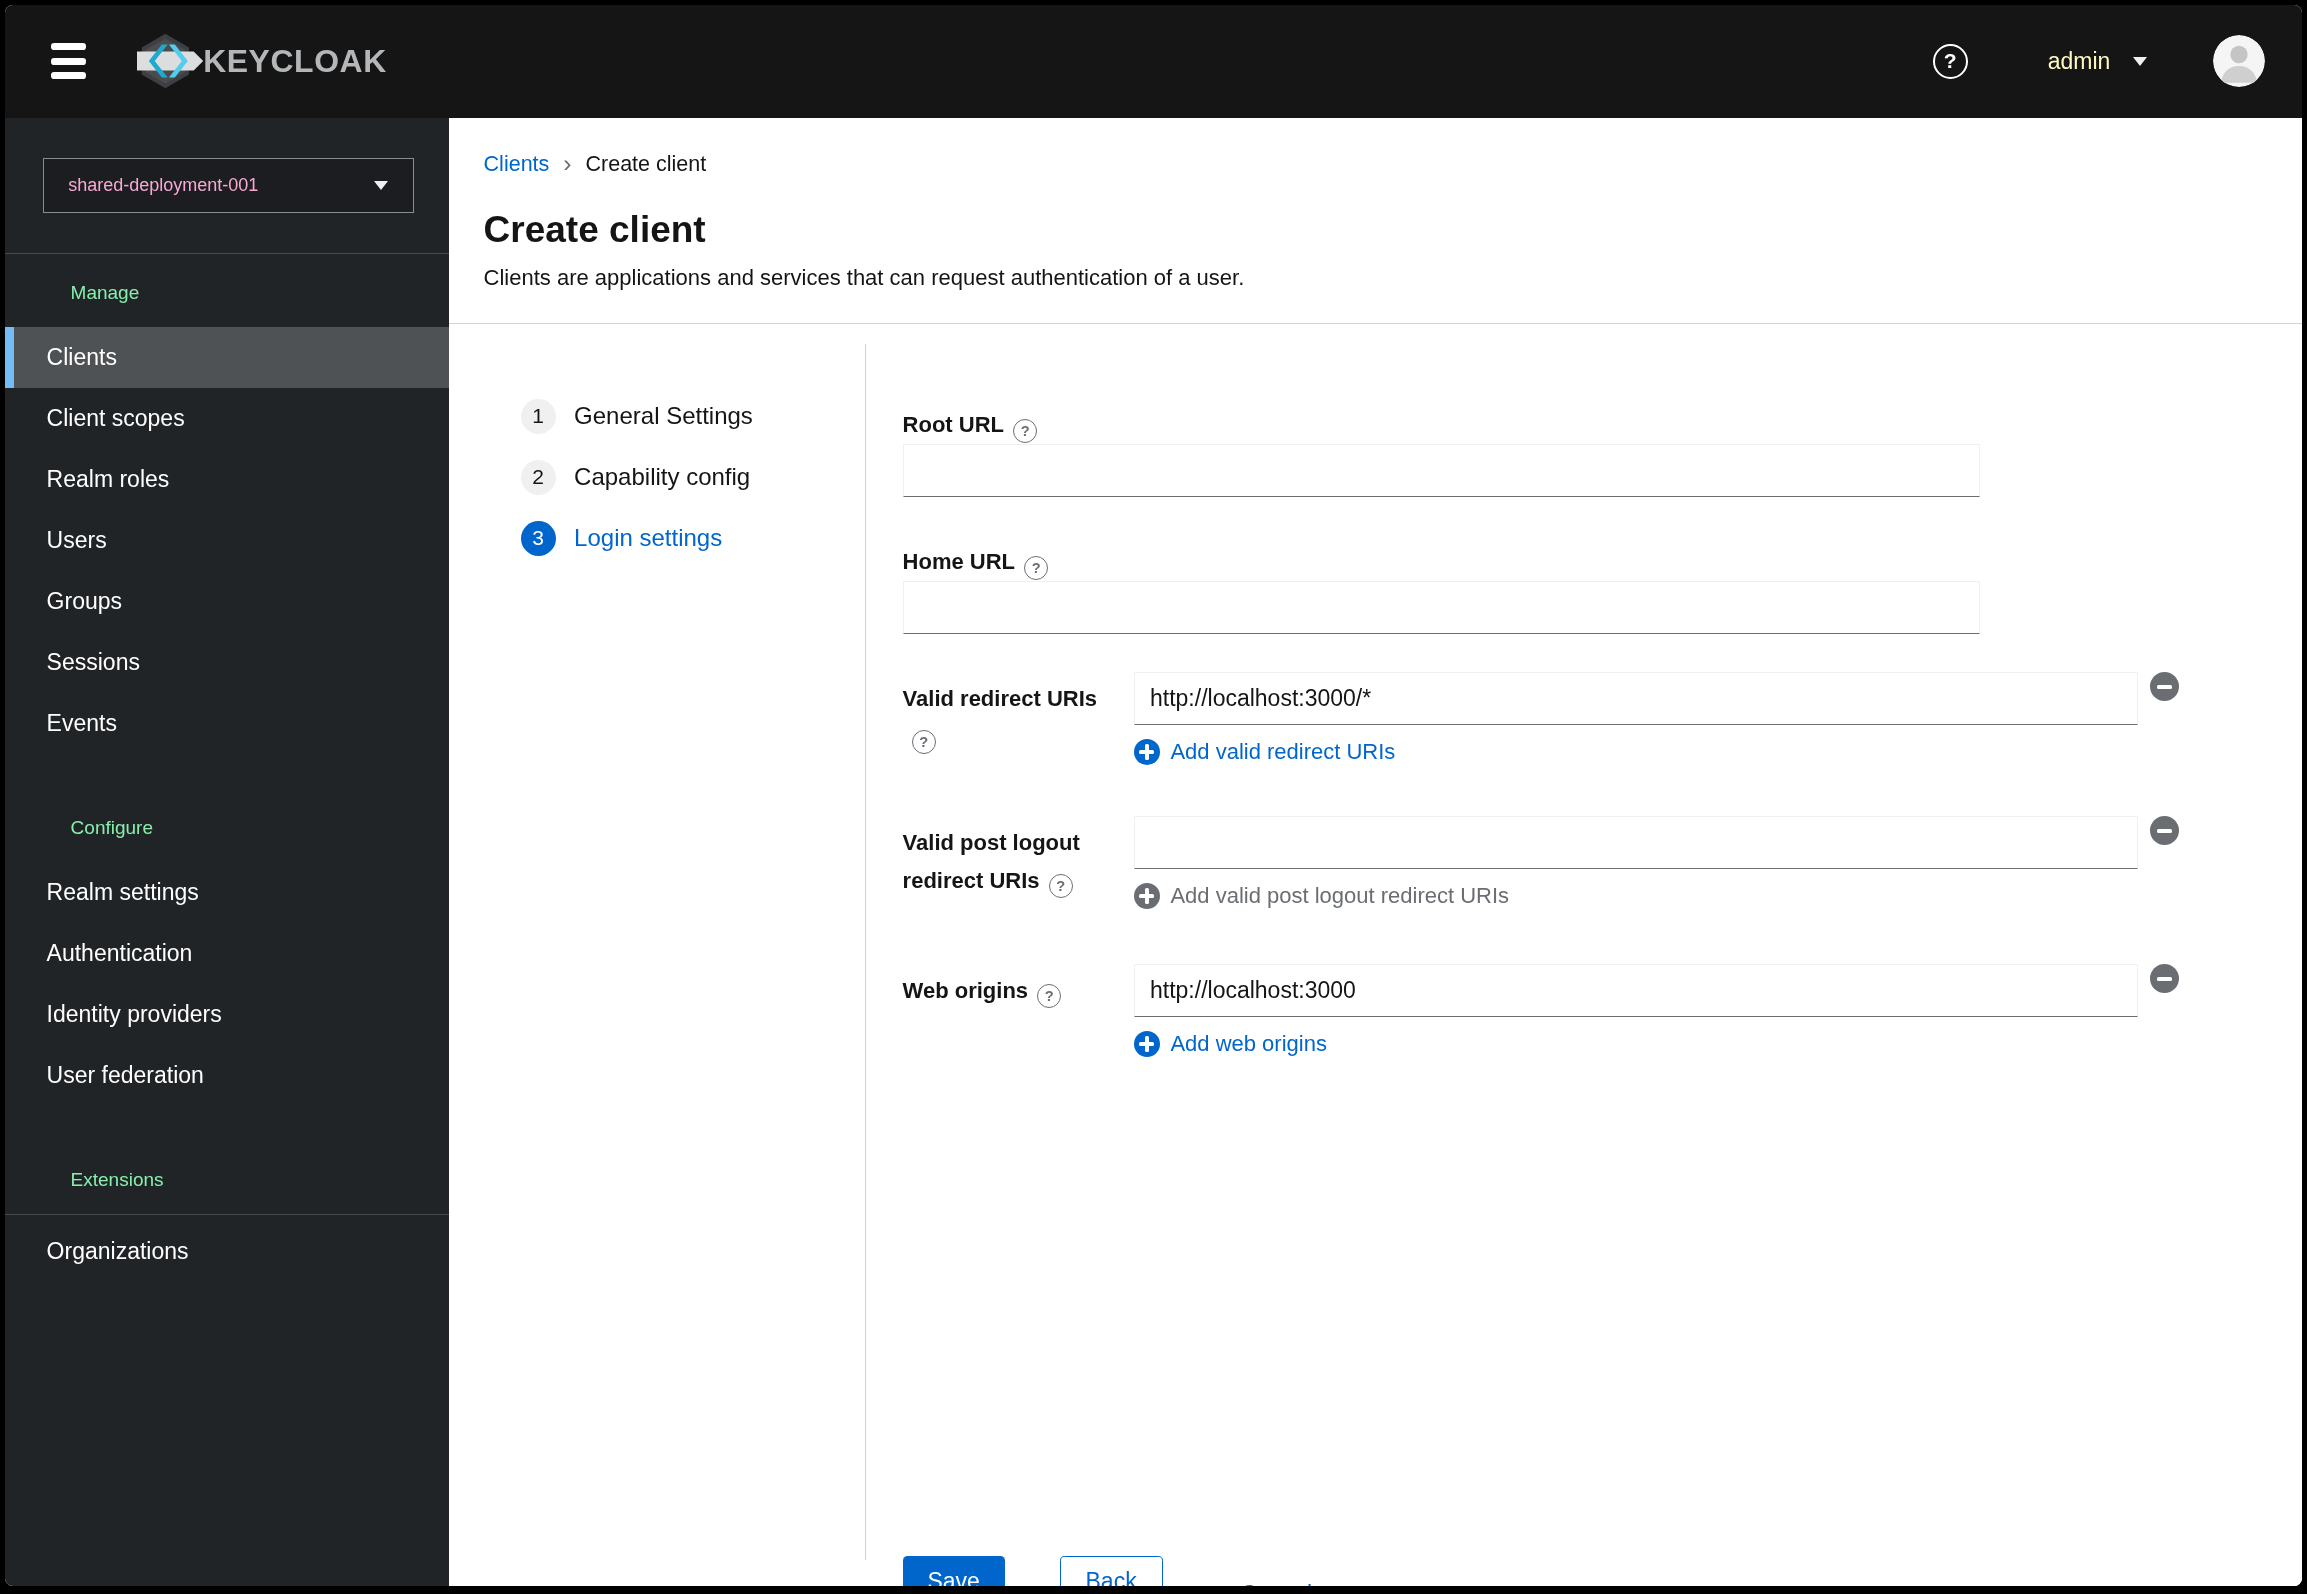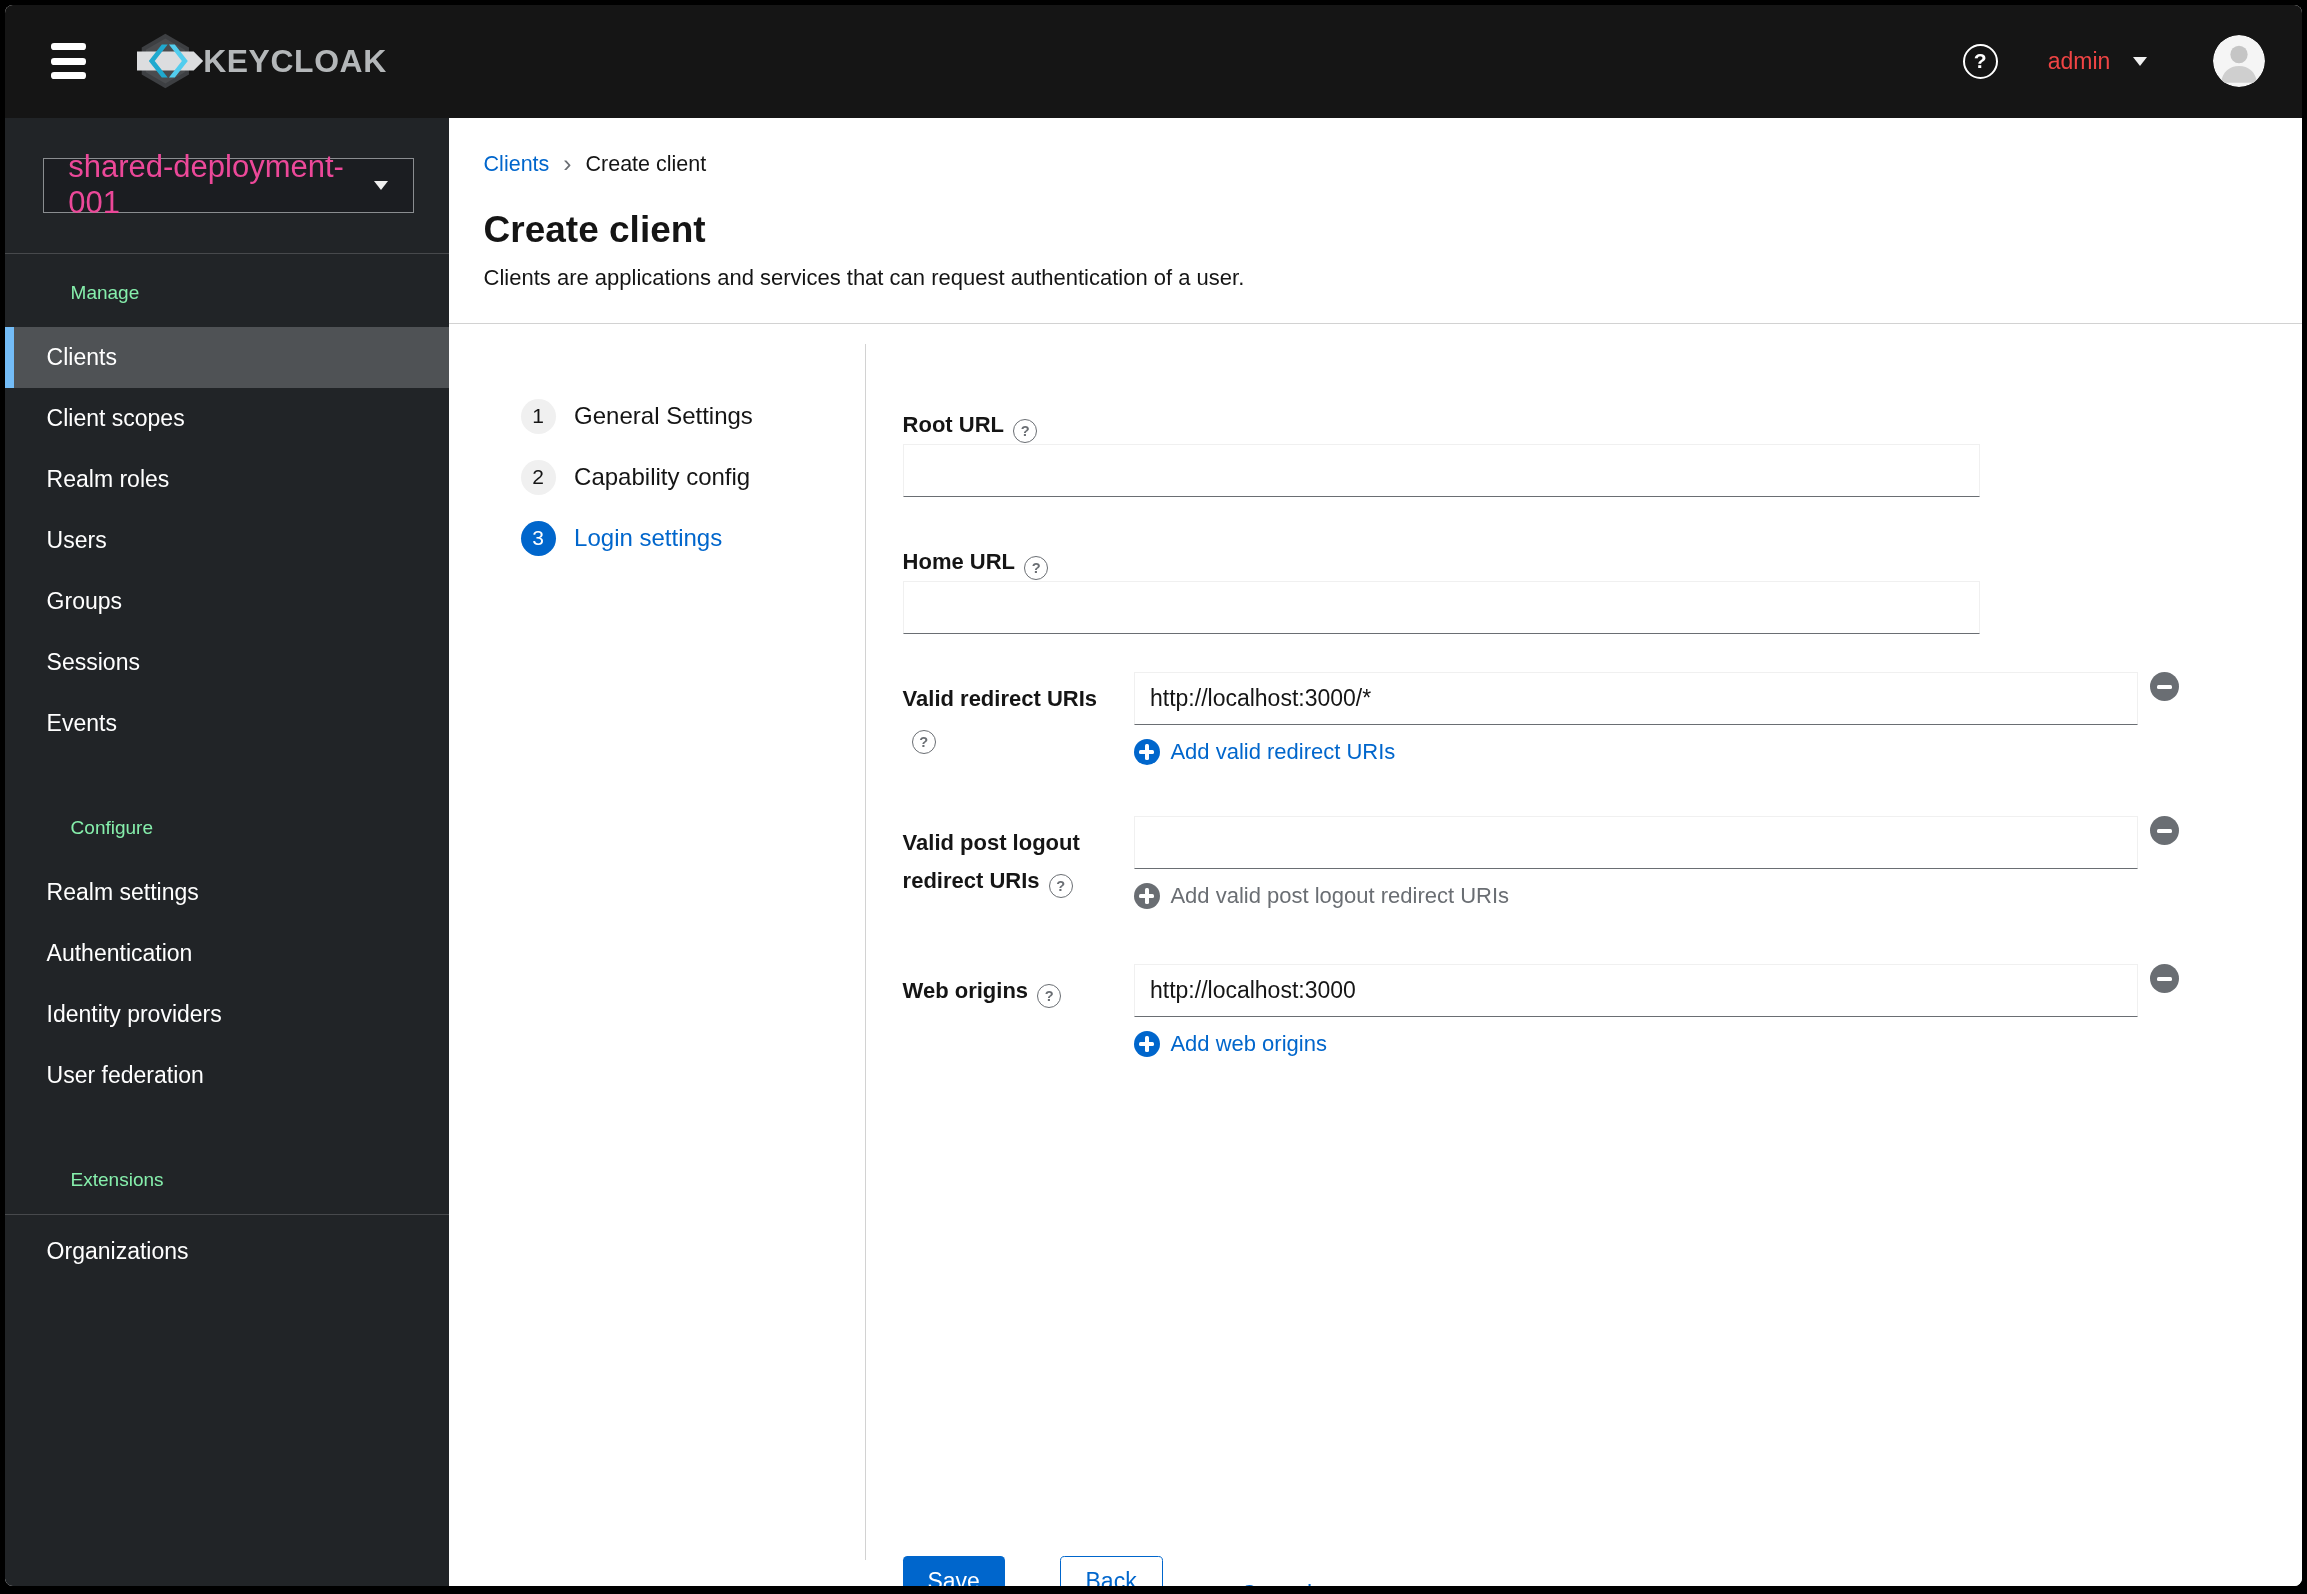--- a/index.html
+++ b/index.html
@@ -10,32 +10,32 @@
          border-radius:7.7px; overflow:hidden; display:flex; flex-direction:column; background:#fff; }
 
   
   .masthead { height:113px; background:#151515; display:flex; align-items:center; padding:0 37px 0 42px; flex:none; }
   .hamburger { background:none; border:none; cursor:pointer; display:flex; flex-direction:column; gap:7.7px; padding:4.6px; }
   .hamburger .bar { width:35px; height:7px; background:#fff; border-radius:3.1px; }
   .brand { margin-left:46px; display:flex; align-items:center; }
   .spacer { flex:1; }
   .help-btn { width:35px; height:35px; border-radius:50%; border:2.3px solid #fff; background:none; color:#fff;
               font-size:21px; font-weight:700; display:flex; align-items:center; justify-content:center; cursor:pointer; }
-  .user-menu { margin-left:50px; display:flex; align-items:center; gap:23px; color:#ef4444; font-size:23px; cursor:pointer; }
+  .user-menu { margin-left:80px; display:flex; align-items:center; gap:23px; color:#fef9c3; font-size:23px; cursor:pointer; }
   .caret-down { width:0; height:0; border-left:7.7px solid transparent; border-right:7.7px solid transparent; border-top:9.2px solid #f0f0f0; }
   .avatar { margin-left:66px; width:52px; height:52px; border-radius:50%; overflow:hidden; cursor:pointer; flex:none; }
 
   
   .layout { flex:1; display:flex; min-height:0; }
 
   
   .sidebar { width:444px; background:#212427; flex:none; display:flex; flex-direction:column; }
   .realm-selector { margin:40px 35px 0 38px; height:55px; background:#1b1d21; border:0.8px solid #8a8d90;
                     display:flex; align-items:center; justify-content:space-between; padding:0 24.6px; cursor:pointer; }
-  .realm-selector .realm-name { color:#ec4899; font-size:31px; }
+  .realm-selector .realm-name { color:#f9a8d4; font-size:18px; }
   .sidebar-divider { margin-top:40px; border-top:0.8px solid #47494c; }
   .nav-section-title { margin:28px 0 0 66px; color:#86efac; font-size:19px; }
   .nav-items { margin-top:23px; }
   .nav-item { height:61px; display:flex; align-items:center; padding-left:42px; color:#fff; font-size:23px; cursor:pointer; position:relative; }
   .nav-item.active { background:#4f5255; }
   .nav-item.active::before { content:""; position:absolute; left:0; top:0; bottom:0; width:9.2px; background:#73bcf7; }
   .nav-gap { height:35px; }
   .sidebar-rule { border-top:0.8px solid #47494c; margin-top:23px; }
 
   

